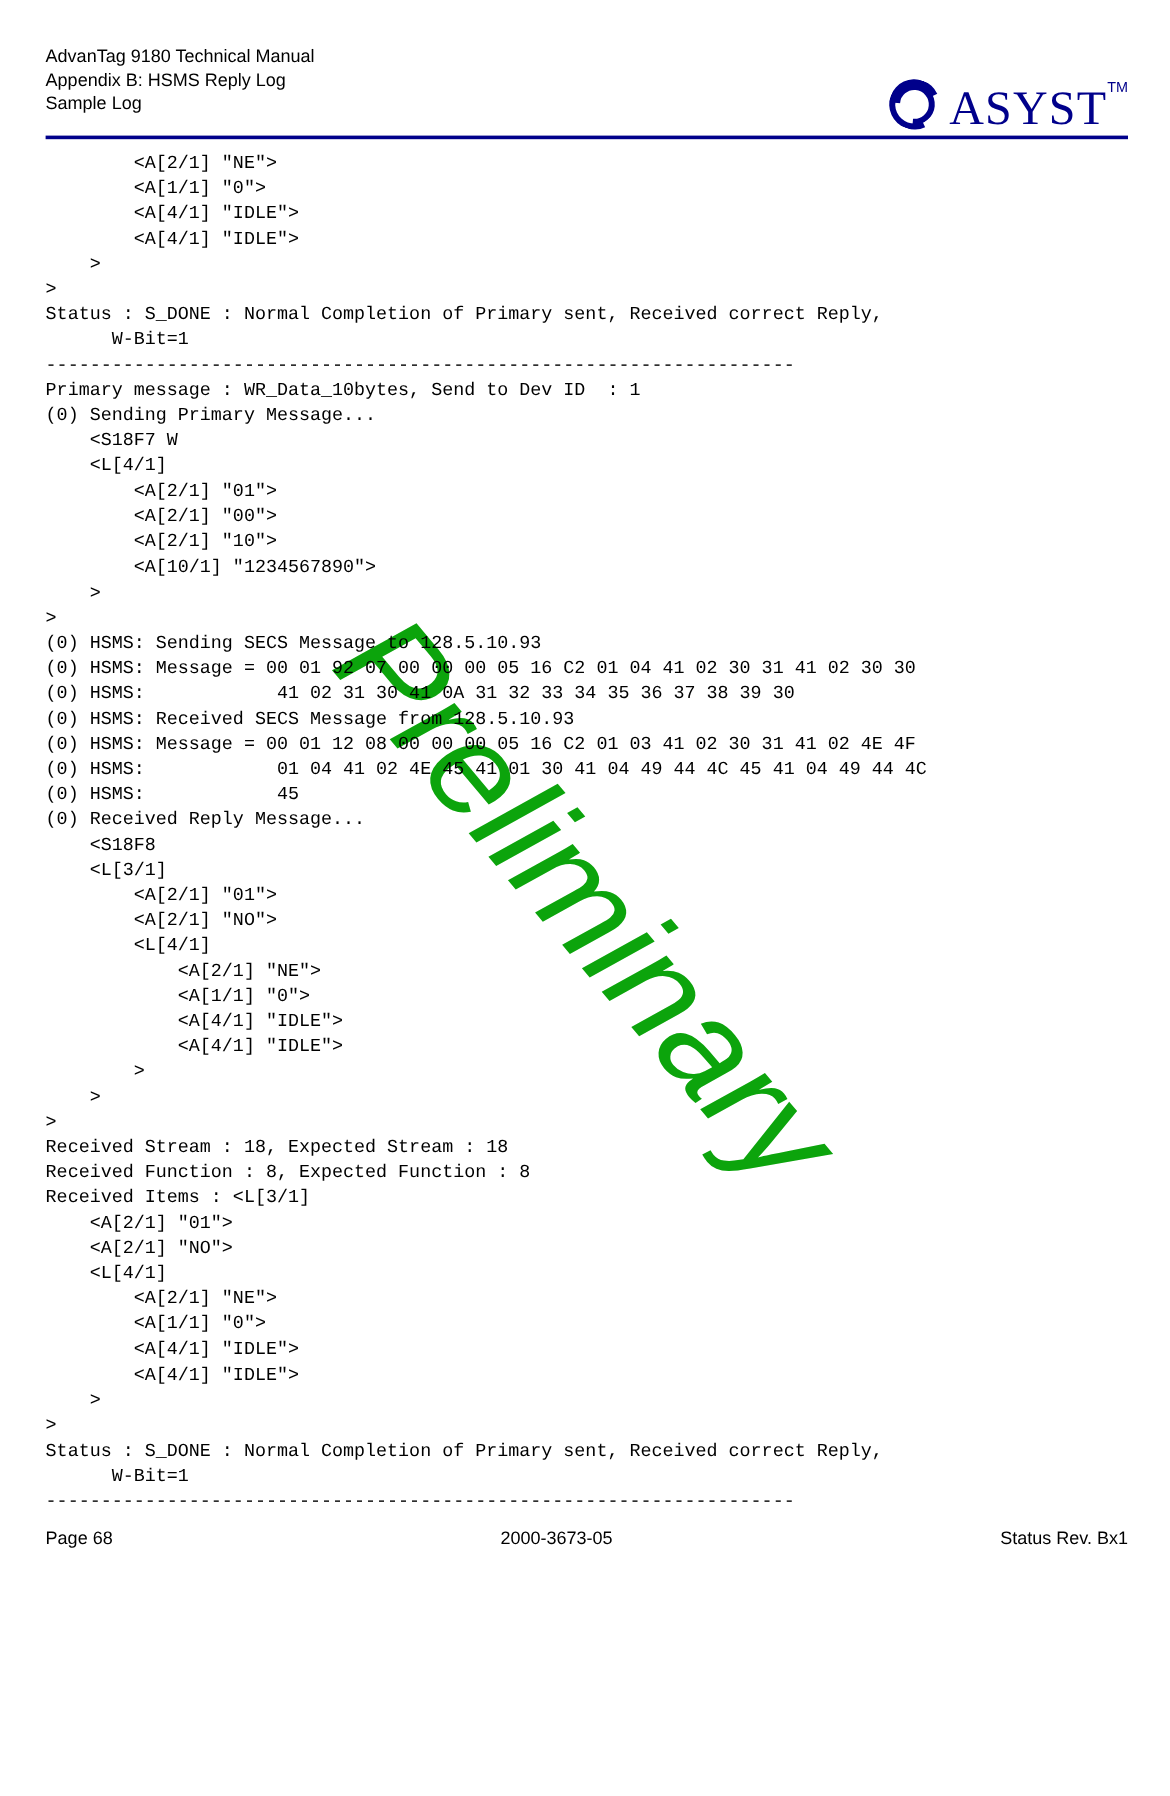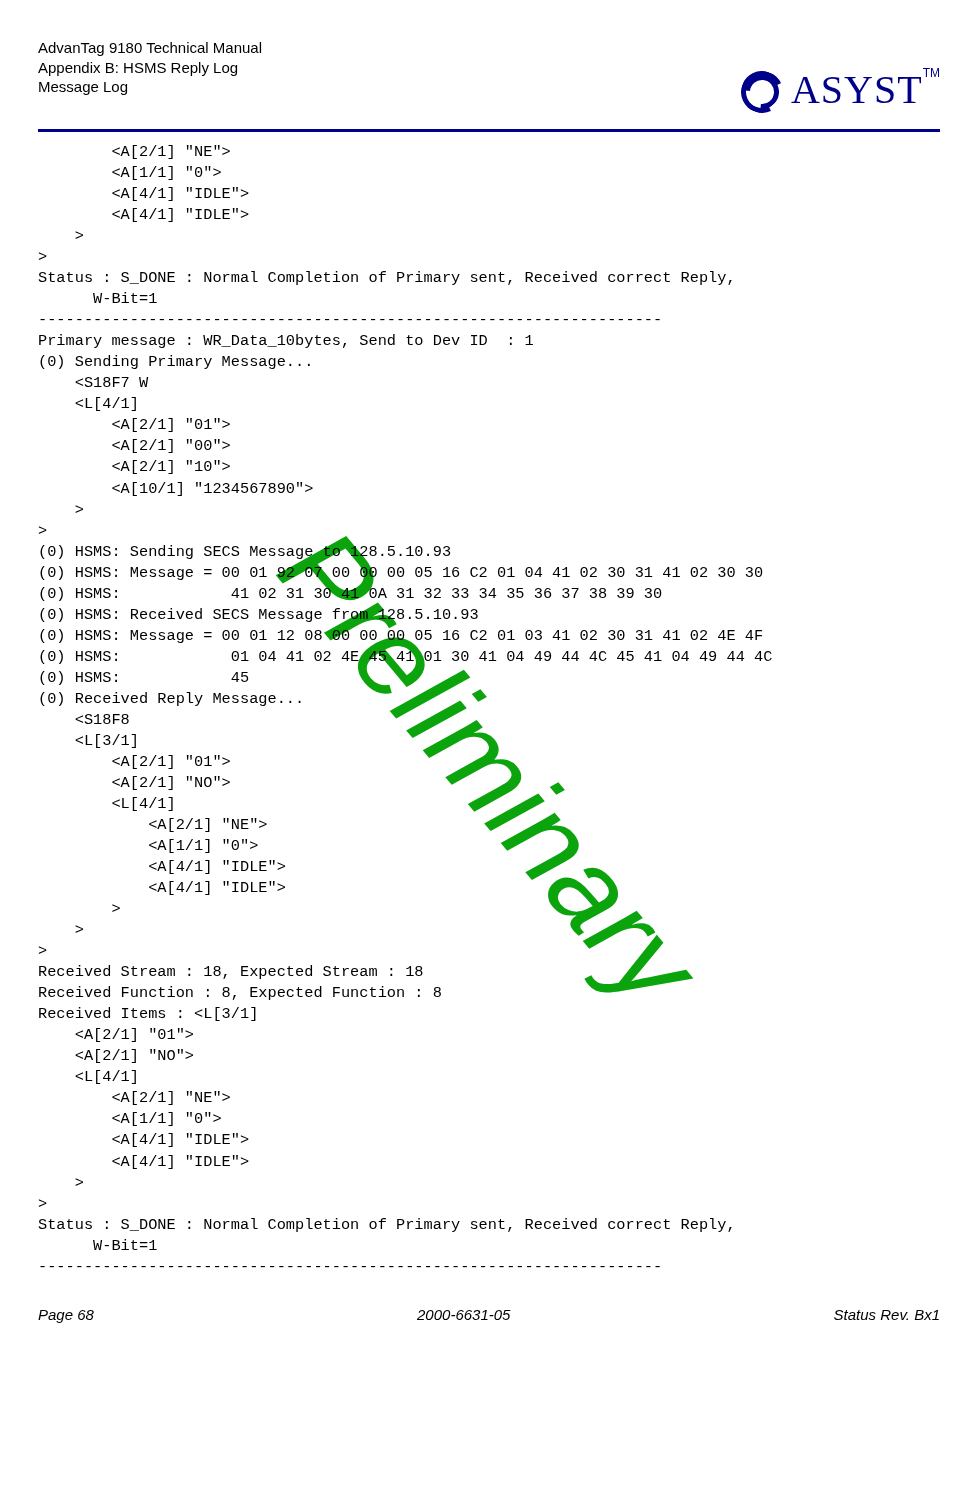--- a/index.html
+++ b/index.html
@@ -12,29 +12,29 @@
     }
     .page {
       position: relative;
       margin: 22px 35px 10px 38px; 
     }
     .header {
       display: flex;
       justify-content: space-between;
       align-items: center;
       border-bottom: 3px solid #00008b;
-      padding-bottom: 16px;
+      padding-bottom: 0;
     }
     .header-left div {
       font-size: 15px;
       line-height: 1.32;
     }
     .logo-block {
       display: flex;
-      align-items: flex-end;
+      align-items: flex-start;
       gap: 8px;
       margin-top: 44px;
     }
     .logo-swirl {
       width: 42px; height: 42px;
       position: relative;
     }
     .logo-swirl .base {
       position: absolute; inset: 0;
       border-radius: 50%;
@@ -65,23 +65,22 @@
       font-family: "Courier New", monospace;
       font-size: 15.3px;
       line-height: 1.375;
       white-space: pre;
       margin-top: 10px;
     }
     .footer {
       display: flex;
       justify-content: space-between;
       font-size: 15px;
-      margin-top: 24px;
+      margin-top: 8px;
       padding-top: 4px;
-      font-style: italic;
     }
     .watermark {
       position: absolute;
       left: 50%; top: 55%;
       transform: translate(-50%, -50%) rotate(-310deg);
       font-family: Arial, Helvetica, sans-serif;
       font-size: 115px;
       font-style: italic;
       font-weight: 500;
       color: #00a000;
@@ -93,21 +92,21 @@
   </style>
 </head>
 <body>
 
 <div class="page">
 
   <div class="header">
     <div class="header-left">
       <div>AdvanTag 9180 Technical Manual</div>
       <div>Appendix B: HSMS Reply Log</div>
-      <div>Message Log</div>
+      <div>Sample Log</div>
     </div>
     <div class="logo-block">
       <span class="logo-swirl">
         <span class="base"></span>
           <span class="over"></span>
       </span>
       <span>
         <span class="logo-text">ASYST</span><span class="logo-tm">TM</span>
       </span>
     </div>
@@ -166,17 +165,17 @@
         &lt;A[4/1] "IDLE"&gt;
     &gt;
 &gt;
 Status : S_DONE : Normal Completion of Primary sent, Received correct Reply, 
       W-Bit=1
 --------------------------------------------------------------------</div>
   </div>
 
   <div class="footer">
     <span>Page 68</span>
-    <span>2000-6631-05</span>
+    <span>2000-3673-05</span>
     <span>Status Rev. Bx1</span>
   </div>
 
 </div>
 
 </body></html>

